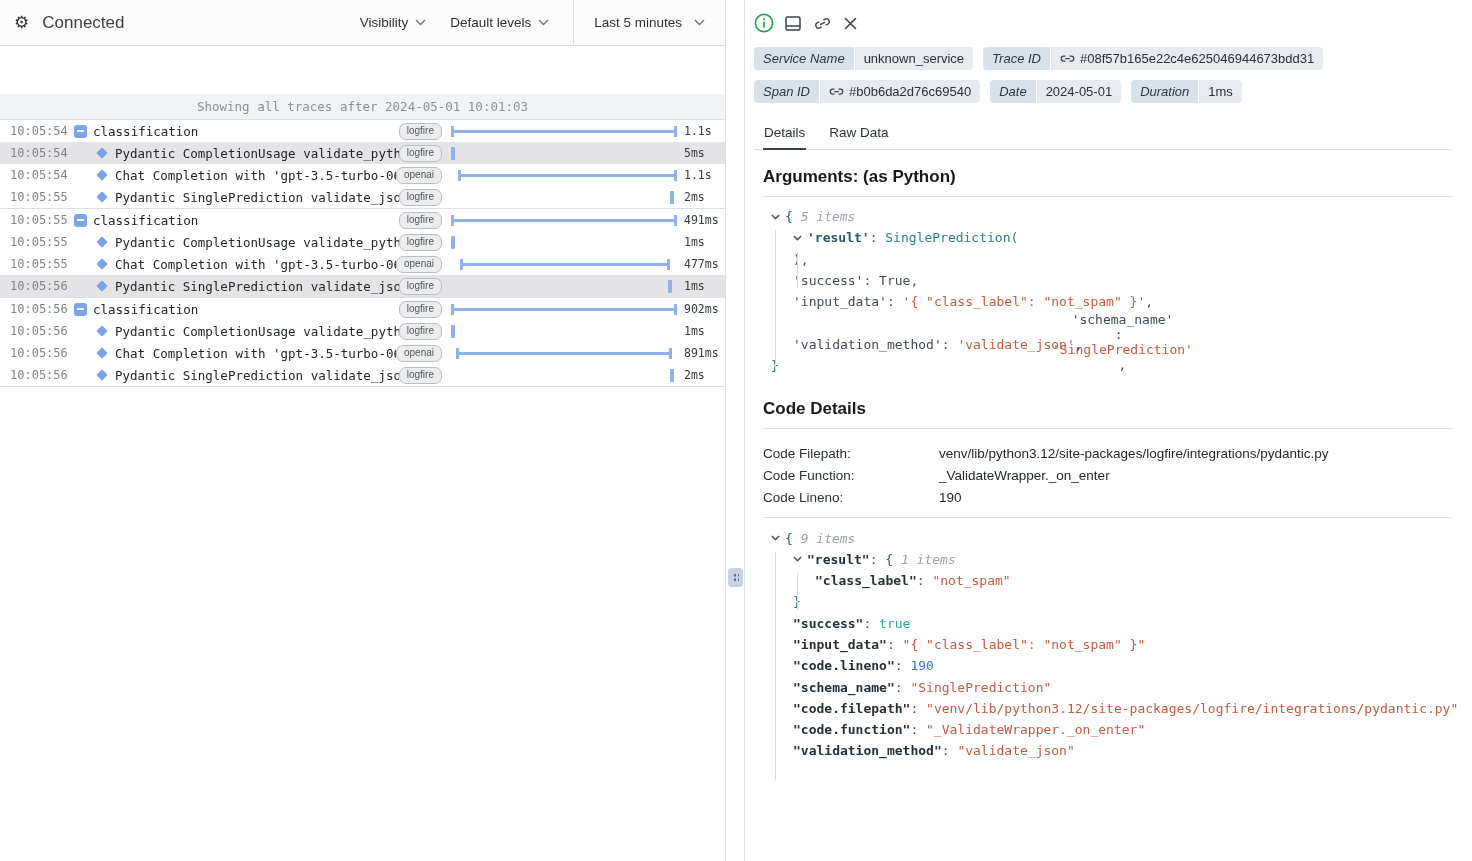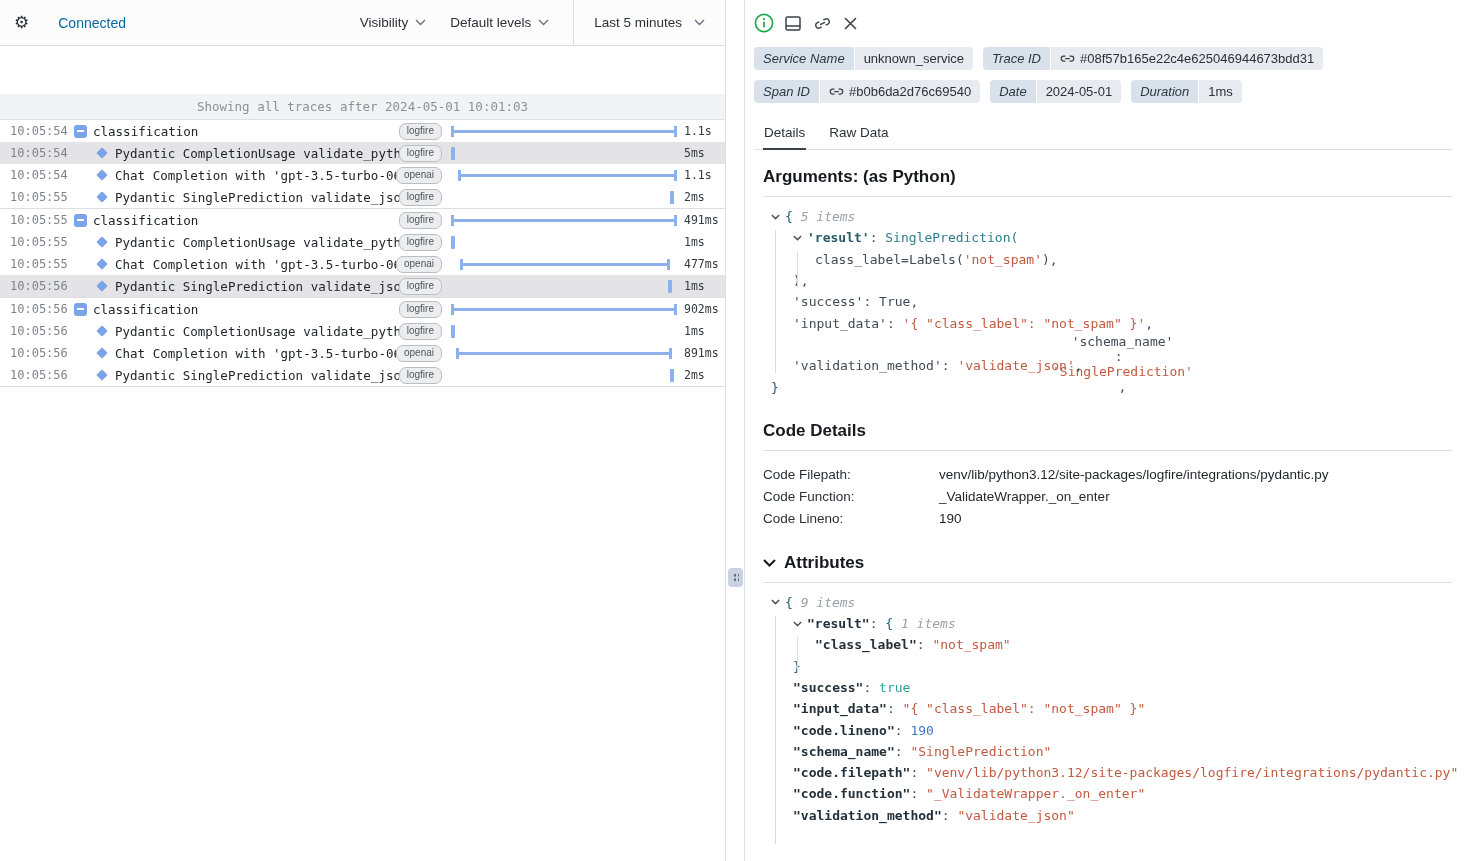--- a/index.html
+++ b/index.html
@@ -8,21 +8,21 @@
     --tok-brace:#1d5b6d; --tok-cls:#2e7d8c; --tok-kb:#2a5a6a;
     --border:#dcdfe3; --sel:#e4e4e7;
   }
   *{box-sizing:border-box; margin:0; padding:0;}
   html,body{width:1472px; height:861px; background:#fff; font-family:"Liberation Sans",sans-serif; color:#1d232a; overflow:hidden;}
   .app{display:flex; width:1472px; height:861px;}
   
   .left-panel{width:726px; height:100%; border-right:1px solid var(--border); display:flex; flex-direction:column; background:#fff;}
   .toolbar{height:46px; display:flex; align-items:center; border-bottom:1px solid var(--border); background:#fcfcfd; flex:0 0 auto;}
   .gear{margin-left:14px; font-size:17px; color:#2b3238; line-height:1; cursor:pointer;}
-  .conn-label{margin-left:29px; font-size:14px; color:#0369a1;}
+  .conn-label{margin-left:13px; font-size:17px; color:#404040;}
   .toolbar-spacer{flex:1;}
   .dd-btn{display:flex; align-items:center; gap:7px; font-size:13.5px; color:#2b3238; background:none; border:none; font-family:inherit; cursor:pointer; margin-right:24px;}
   .chev{color:#6b7280; display:inline-flex;}
   .time-range{height:100%; border-left:1px solid var(--border); display:flex; align-items:center; padding:0 20px; min-width:126px;}
   .time-range .dd-btn{margin-right:0; gap:12px;}
   .banner{height:26px; background:#f2f3f5; border-bottom:1px solid var(--border); color:#8b9198; font-family:"DejaVu Sans Mono",monospace; font-size:12.5px; display:flex; align-items:center; justify-content:center; flex:0 0 auto;margin-top:48px;}
   .trace-group{border-bottom:1px solid var(--border);}
   .trace-row{height:22px; display:flex; align-items:center; padding-left:10px; cursor:pointer; background:#fff;}
   .trace-row.selected{background:var(--sel);}
   .ts{width:62px; flex:0 0 auto; font-family:"DejaVu Sans Mono",monospace; font-size:12px; color:#7e848c;}
@@ -358,21 +358,20 @@
     <div class="content">
       <h2 class="sec-h h-args">Arguments: (as Python)</h2>
       <hr class="sec-hr">
       <div class="codeblock" id="args-block">
           <div class="cline" style="padding-left: 8px;"><span class="t-chev"><svg width="9" height="6" viewBox="0 0 11 7">
                 <path d="M1 1l4.5 4.5L10 1" fill="none" stroke="currentColor" stroke-width="1.8"></path>
               </svg></span><span class="t-brace">{</span><span class="t-it"> 5 items</span></div>
           <div class="cline" style="padding-left: 30px;"><span class="t-chev"><svg width="9" height="6" viewBox="0 0 11 7">
                 <path d="M1 1l4.5 4.5L10 1" fill="none" stroke="currentColor" stroke-width="1.8"></path>
               </svg></span><span class="t-kb">'result'</span><span class="t-p">: </span><span class="t-cls">SinglePrediction(</span></div>
-          <div class="cline" style="padding-left: 52px;"><span class="t-p">class_label=Labels(</span><span class="t-s">'not_spam'</span><span class="t-p">),</span></div>
           <div class="cline" style="padding-left: 30px;"><span class="t-p">),</span></div>
           <div class="cline" style="padding-left: 30px;"><span class="t-k">'success'</span><span class="t-p">: True,</span></div>
           <div class="cline" style="padding-left: 30px;"><span class="t-k">'input_data'</span><span class="t-p">: </span><span class="t-s">'{ "class_label": "not_spam" }'</span><span class="t-p">,</span></div>
           <div class="cline" style="padding-left: 30px; flex-direction: column;"><span class="t-k">'schema_name'</span><span class="t-p">: </span><span class="t-s">'SinglePrediction'</span><span class="t-p">,</span></div>
           <div class="cline" style="padding-left: 30px;"><span class="t-k">'validation_method'</span><span class="t-p">: </span><span class="t-s">'validate_json'</span><span class="t-p">,</span></div>
           <div class="cline" style="padding-left: 8px;"><span class="t-brace">}</span></div>
           <div class="guide" style="left: 12px; top: 24.3px; height: 143.1px;"></div>
           <div class="guide" style="left: 34px; top: 45.6px; height: 36.6px;"></div>
         </div>
       <h2 class="sec-h h-code">Code Details</h2>
@@ -384,28 +383,20 @@
           </div>
           <div class="cd-row">
             <span class="cd-label">Code Function:</span>
             <span class="cd-value">_ValidateWrapper._on_enter</span>
           </div>
           <div class="cd-row">
             <span class="cd-label">Code Lineno:</span>
             <span class="cd-value">190</span>
           </div>
         </div>
-      <h2 class="sec-h h-attr">
-        <span class="sec-chev">
-            <svg width="13" height="8" viewBox="0 0 13 8">
-              <path d="M1 1l5.5 5.5L12 1" fill="none" stroke="currentColor" stroke-width="2"></path>
-            </svg>
-          </span>
-        <span>Attributes</span>
-      </h2>
       <hr class="sec-hr">
       <div class="codeblock" id="attrs-block">
           <div class="cline" style="padding-left: 8px;"><span class="t-chev"><svg width="9" height="6" viewBox="0 0 11 7">
                 <path d="M1 1l4.5 4.5L10 1" fill="none" stroke="currentColor" stroke-width="1.8"></path>
               </svg></span><span class="t-brace">{</span><span class="t-it"> 9 items</span></div>
           <div class="cline" style="padding-left: 30px;"><span class="t-chev"><svg width="9" height="6" viewBox="0 0 11 7">
                 <path d="M1 1l4.5 4.5L10 1" fill="none" stroke="currentColor" stroke-width="1.8"></path>
               </svg></span><span class="t-jk">"result"</span><span class="t-p">: </span><span class="t-brace">{</span><span class="t-it"> 1 items</span></div>
           <div class="cline" style="padding-left: 52px;"><span class="t-jk">"class_label"</span><span class="t-p">: </span><span class="t-s">"not_spam"</span></div>
           <div class="cline" style="padding-left: 30px;"><span class="t-brace">}</span></div>

